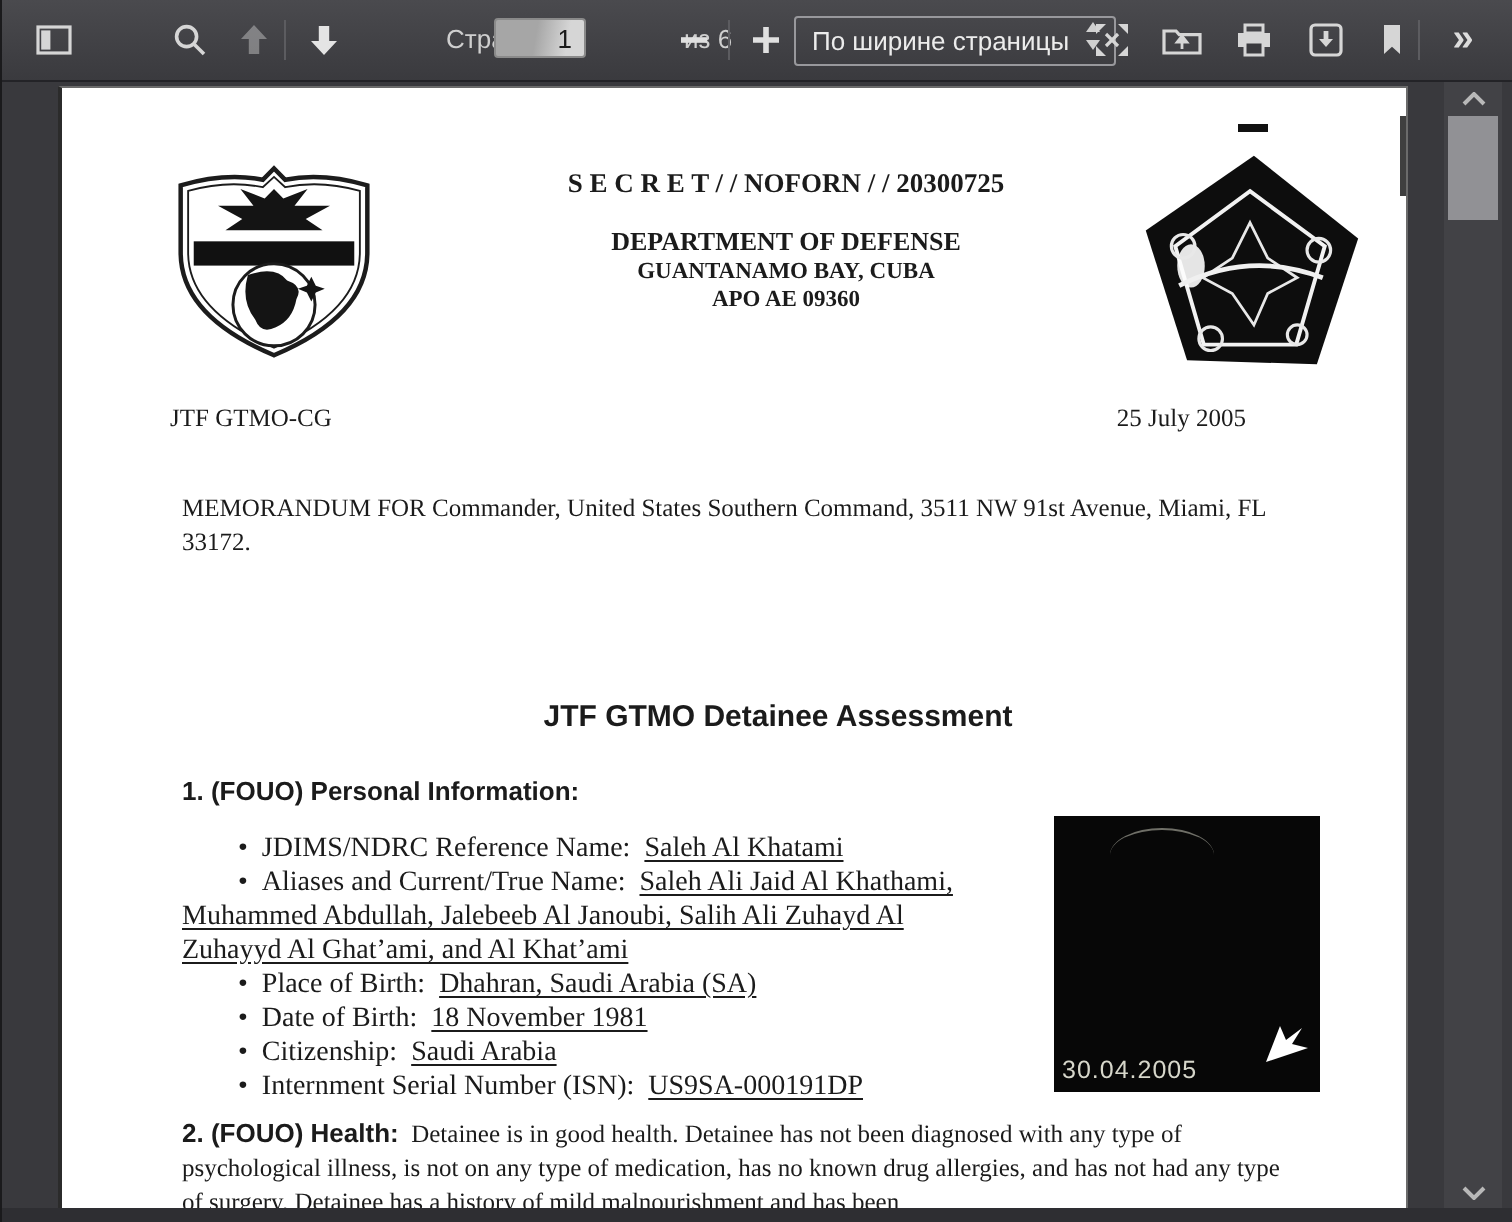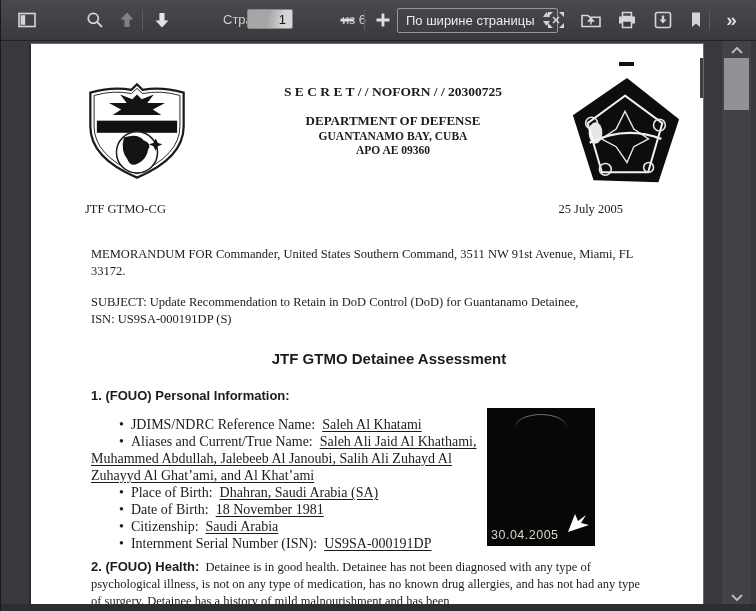--- a/index.html
+++ b/index.html
@@ -64,21 +64,21 @@
   .subject{position:absolute;top:250px;left:60px;width:512px;font-family:"Liberation Serif",serif;
     font-size:12.5px;line-height:17px;}
   .assess-title{position:absolute;top:306px;left:0;right:0;text-align:center;padding-left:44px;
     font-family:"Liberation Sans",sans-serif;font-weight:bold;font-size:15px;}
   .sec-heading{font-family:"Liberation Sans",sans-serif;font-weight:bold;font-size:13px;}
   .sec1{position:absolute;top:344px;left:60px;}
   .bullets{position:absolute;top:372px;left:60px;width:414px;
     font-family:"Liberation Serif",serif;font-size:14px;line-height:17px;}
   .bullet{margin:0;text-indent:28px;}
   .u{text-decoration:underline;text-underline-offset:2px;}
-  .photo{position:absolute;left:456px;top:364px;width:108px;height:138px;background:#070707;overflow:hidden;}
+  .photo{position:absolute;left:496px;top:364px;width:108px;height:138px;background:#070707;overflow:hidden;padding-left:25px;}
   .photo .head-arc{position:absolute;left:28px;top:6px;width:52px;height:26px;
     border-top:1px solid #8a8a80;border-radius:50% 50% 0 0;opacity:.8;}
   .photo .ts{position:absolute;left:4px;bottom:4px;color:#d6d6ca;font-size:12.5px;
     font-family:"Liberation Sans",sans-serif;letter-spacing:.5px;}
   .photo .arrow{position:absolute;right:2px;bottom:8px;}
   .health{position:absolute;top:514px;left:60px;width:556px;font-family:"Liberation Serif",serif;
     font-size:12.5px;line-height:17px;}
 </style>
 </head>
 <body>
@@ -251,21 +251,20 @@
       <div class="lh-line">APO AE 09360</div>
     </div>
 
     <div class="office-line">
       <span>JTF GTMO-CG</span>
       <span>25 July 2005</span>
     </div>
 
     <div class="memo">MEMORANDUM FOR Commander, United States Southern Command, 3511 NW 91st Avenue, Miami, FL 33172.</div>
 
-    <div class="subject">SUBJECT:  Update Recommendation to Retain in DoD Control (DoD) for Guantanamo Detainee, ISN:  US9SA-000191DP (S)</div>
 
     <div class="assess-title">JTF GTMO Detainee Assessment</div>
 
     <div class="sec1 sec-heading">1.  (FOUO) Personal Information:</div>
 
     <div class="bullets">
       <p class="bullet"><span>•</span>&nbsp;&nbsp;<span>JDIMS/NDRC Reference Name:</span>&nbsp; <span class="u">Saleh Al Khatami</span></p>
       <p class="bullet"><span>•</span>&nbsp;&nbsp;<span>Aliases and Current/True Name:</span>&nbsp; <span class="u">Saleh Ali Jaid Al Khathami, Muhammed Abdullah, Jalebeeb Al Janoubi, Salih Ali Zuhayd Al Zuhayyd Al Ghat’ami, and Al Khat’ami</span></p>
       <p class="bullet"><span>•</span>&nbsp;&nbsp;<span>Place of Birth:</span>&nbsp; <span class="u">Dhahran, Saudi Arabia (SA)</span></p>
       <p class="bullet"><span>•</span>&nbsp;&nbsp;<span>Date of Birth:</span>&nbsp; <span class="u">18 November 1981</span></p>

